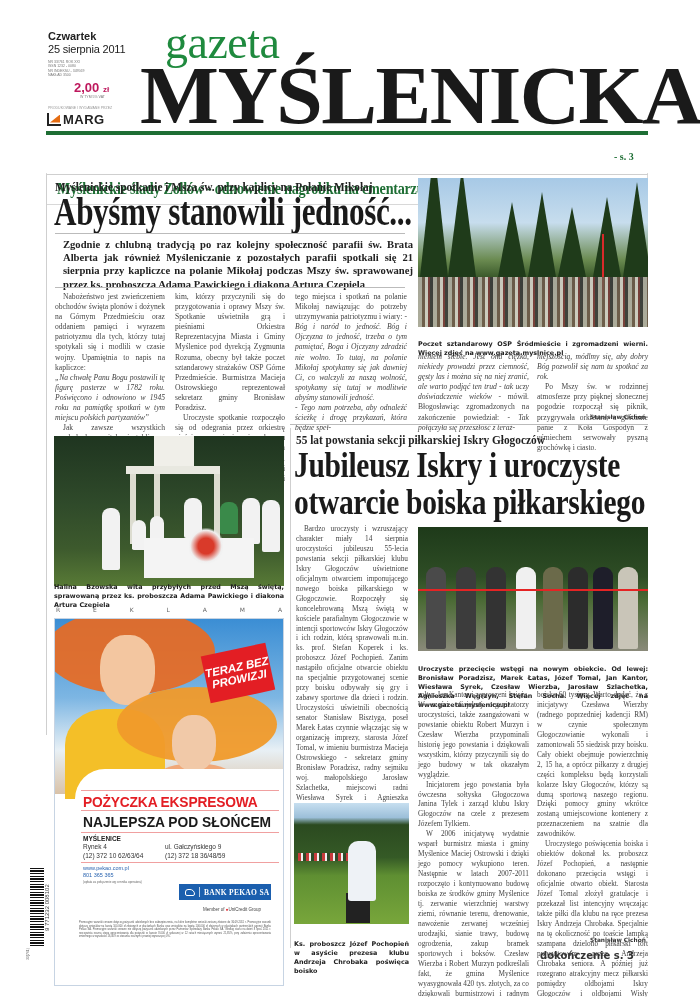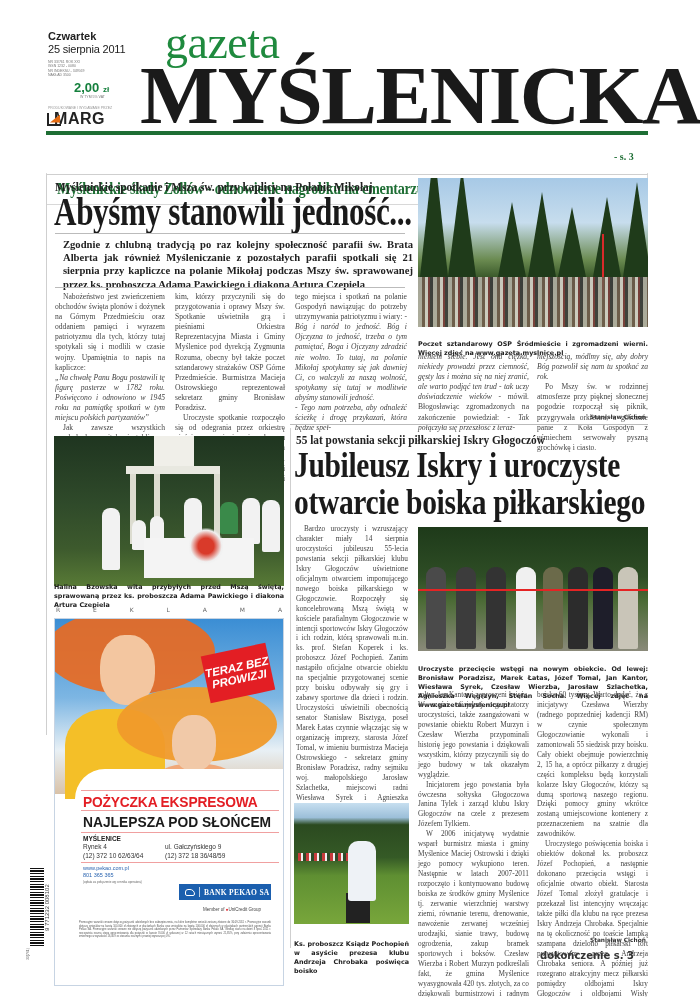--- a/index.html
+++ b/index.html
@@ -5,30 +5,30 @@
   * { box-sizing: border-box; margin: 0; padding: 0; }
   html, body { width: 700px; height: 997px; background: #ffffff; overflow: hidden; }
   body { position: relative; font-family: "Liberation Serif", serif; color: #222; }
 
   .abs { position: absolute; }
 
   
   .mast-day { left: 48px; top: 30px; font-family: "Liberation Sans", sans-serif; font-weight: bold; font-size: 11px; color: #222; }
   .mast-date { left: 48px; top: 43px; font-family: "Liberation Sans", sans-serif; font-size: 11px; color: #222; letter-spacing: -0.2px; }
   .mast-meta { left: 48px; top: 60px; font-family: "Liberation Sans", sans-serif; font-size: 3.5px; line-height: 4.3px; color: #777; width: 60px; }
-  .mast-price { left: 74px; top: 80px; font-family: "Liberation Sans", sans-serif; font-weight: bold; font-size: 13px; color: #15803d; }
+  .mast-price { left: 74px; top: 80px; font-family: "Liberation Sans", sans-serif; font-weight: bold; font-size: 13px; color: #be185d; }
   .mast-price small { font-size: 8px; }
   .mast-vat { left: 80px; top: 95px; font-family: "Liberation Sans", sans-serif; font-size: 3.5px; color: #777; }
   .mast-publisher { left: 48px; top: 106px; font-family: "Liberation Sans", sans-serif; font-size: 3.5px; color: #999; }
   .marg-logo { left: 47px; top: 112px; width: 58px; height: 14px; display: flex; align-items: center; gap: 2px; }
   .marg-mark { width: 14px; height: 13px; position: relative; }
   .marg-mark .m1 { position:absolute; left:0; top:0; width:2px; height:13px; background:#222; }
   .marg-mark .m2 { position:absolute; left:3px; top:2px; width:10px; height:8px; background:#e56c12; clip-path: polygon(0 100%, 100% 0, 100% 100%); }
   .marg-mark .m3 { position:absolute; left:0; top:11px; width:14px; height:2px; background:#222; }
-  .marg-text { font-family: "Liberation Sans", sans-serif; font-weight: bold; font-size: 16px; letter-spacing: 0.5px; color: #222; }
+  .marg-text { font-family: "Liberation Sans", sans-serif; font-weight: bold; font-size: 13px; letter-spacing: 0.5px; color: #222; }
 
   .logo-gazeta { left: 165px; top: 20px; font-family: "Liberation Serif", serif; font-size: 46px; color: #1f8a3e; line-height: 1; letter-spacing: -0.5px; }
   .logo-main { left: 140px; top: 55px; font-family: "Liberation Serif", serif; font-weight: bold; font-size: 82px; line-height: 1; color: #1a1a1a; letter-spacing: -1.5px; transform: scaleX(1.02); transform-origin: left top; }
   .green-bar { left: 46px; top: 131px; width: 602px; height: 4px; background: #1e6e34; }
   .teaser { left: 46px; top: 135px; width: 602px; height: 32px; border: 1px solid #d8d8d8; border-top: none; display: flex; align-items: center; padding-left: 10px; margin-top: 38px; }
   .teaser-text { font-family: "Liberation Serif", serif; font-weight: bold; font-size: 16.5px; color: #1e6e34; letter-spacing: -0.3px; transform: scaleX(0.86); transform-origin: left center; white-space: nowrap; }
   .teaser-page { font-family: "Liberation Serif", serif; font-weight: bold; font-size: 10px; color: #1e6e34; margin-left: 6px; }
 
   
   .a1-box { left: 46px; top: 174px; width: 602px; height: 236px; border-top: 1px solid #cfcfcf; }
@@ -154,21 +154,21 @@
 <div class="col" style="left:55px; top:292px; width:110px;">
   <p>Nabożeństwo jest zwieńczeniem obchodów święta plonów i dożynek na Górnym Przedmieściu oraz oddaniem pamięci i wyrazem patriotyzmu dla tych, którzy tutaj spotykali się i modlili w czasie wojny. Upamiętnia to napis na kapliczce:</p>
   <p class="noind"><i>„Na chwałę Panu Bogu postawili tę figurę pasterze w 1782 roku. Poświęcono i odnowiono w 1945 roku na pamiątkę spotkań w tym miejscu polskich partyzantów”</i></p>
   <p>Jak zawsze wszystkich przybyłych powitała żartobliwym wierszem Halina Bzowska - szefowa niezawodnego Koła Gospodyń Wiejskich Górnego Przedmieścia dziękując również wszyst-</p>
 </div>
 <div class="col" style="left:175px; top:292px; width:110px;">
   <p class="noind">kim, którzy przyczynili się do przygotowania i oprawy Mszy św. Spotkanie uświetniła grą i pieśniami Orkiestra Reprezentacyjna Miasta i Gminy Myślenice pod dyrekcją Zygmunta Rozuma, obecny był także poczet sztandarowy strażaków OSP Górne Przedmieście. Burmistrza Macieja Ostrowskiego reprezentował sekretarz gminy Bronisław Poradzisz.</p>
   <p>Uroczyste spotkanie rozpoczęło się od odegrania przez orkiestrę pieśni maryjnej i hymnu państwowego oraz wciągnięcia flagi biało-czerwonej na maszt. Ksiądz proboszcz Adam Pawicki szczególnie podkreślił i przypomniał historię</p>
 </div>
 <div class="col" style="left:295px; top:292px; width:112px;">
-  <p class="noind"><span>tego miejsca i spotkań na polanie Gospodyń nawiązując do potrzeby utrzymywania patriotyzmu i wiary:</span> <i>- Bóg i naród to jedność. Bóg i Ojczyzna to jedność, trzeba o tym pamiętać, Boga i Ojczyzny zdradzić nie wolno. To tutaj, na polanie Mikołaj spotykamy się jak dawniej Ci, co walczyli za naszą wolność, spotykamy się tutaj w modlitwie abyśmy stanowili jedność.</i></p>
+  <p class="noind"><span>tego miejsca i spotkań na polanie Mikołaj nawiązując do potrzeby utrzymywania patriotyzmu i wiary:</span> <i>- Bóg i naród to jedność. Bóg i Ojczyzna to jedność, trzeba o tym pamiętać, Boga i Ojczyzny zdradzić nie wolno. To tutaj, na polanie Mikołaj spotykamy się jak dawniej Ci, co walczyli za naszą wolność, spotykamy się tutaj w modlitwie abyśmy stanowili jedność.</i></p>
   <p class="noind"><i>- Tego nam potrzeba, aby odnaleźć ścieżkę i drogę przykazań, która będzie speł-</i></p>
 </div>
 
 <div class="photo ph-forest">
   <div class="tree" style="left:2px; border-bottom-width:130px;"></div>
   <div class="tree" style="left:30px; border-bottom-width:110px;"></div>
   <div class="tree" style="left:80px; border-bottom-width:75px;"></div>
   <div class="tree" style="left:110px; border-bottom-width:85px;"></div>
   <div class="tree" style="left:140px; border-bottom-width:70px;"></div>
   <div class="tree" style="left:175px; border-bottom-width:80px;"></div>
@@ -296,13 +296,13 @@
   <p>Uroczystego poświęcenia boiska i obiektów dokonał ks. proboszcz Józef Pochopień, a następnie dokonano przecięcia wstęgi i oficjalnie otwarto obiekt. Starosta Józef Tomal złożył gratulacje i przekazał list intencyjny wręczając także piłki dla klubu na ręce prezesa Iskry Andrzeja Chrobaka. Specjalnie na tę okoliczność po toaście lampką szampana dzielono piłkarski tort przygotowany przez Andrzeja Chrobaka seniora. A później już rozegrano atrakcyjny mecz piłkarski pomiędzy oldbojami Iskry Głogoczów i oldbojami Wisły Kraków.</p>
 </div>
 <div class="byline" style="left:590px; top:937px;">Stanisław Cichoń</div>
 <div class="byline" style="left:540px; top:950px; font-size:10px;">dokończenie s. 3</div>
 
 <div class="photo ph-priest">
   <div class="players"></div>
   <div class="pants"></div>
   <div class="robe"></div>
 </div>
-<div class="caption" style="left:294px; top:928px; width:115px;">Ks. proboszcz Ksiądz Pochopień w asyście prezesa klubu Andrzeja Chrobaka poświęca boisko</div>
+<div class="caption" style="left:294px; top:928px; width:115px;">Ks. proboszcz Józef Pochopień w asyście prezesa klubu Andrzeja Chrobaka poświęca boisko</div>
 
 </body></html>

